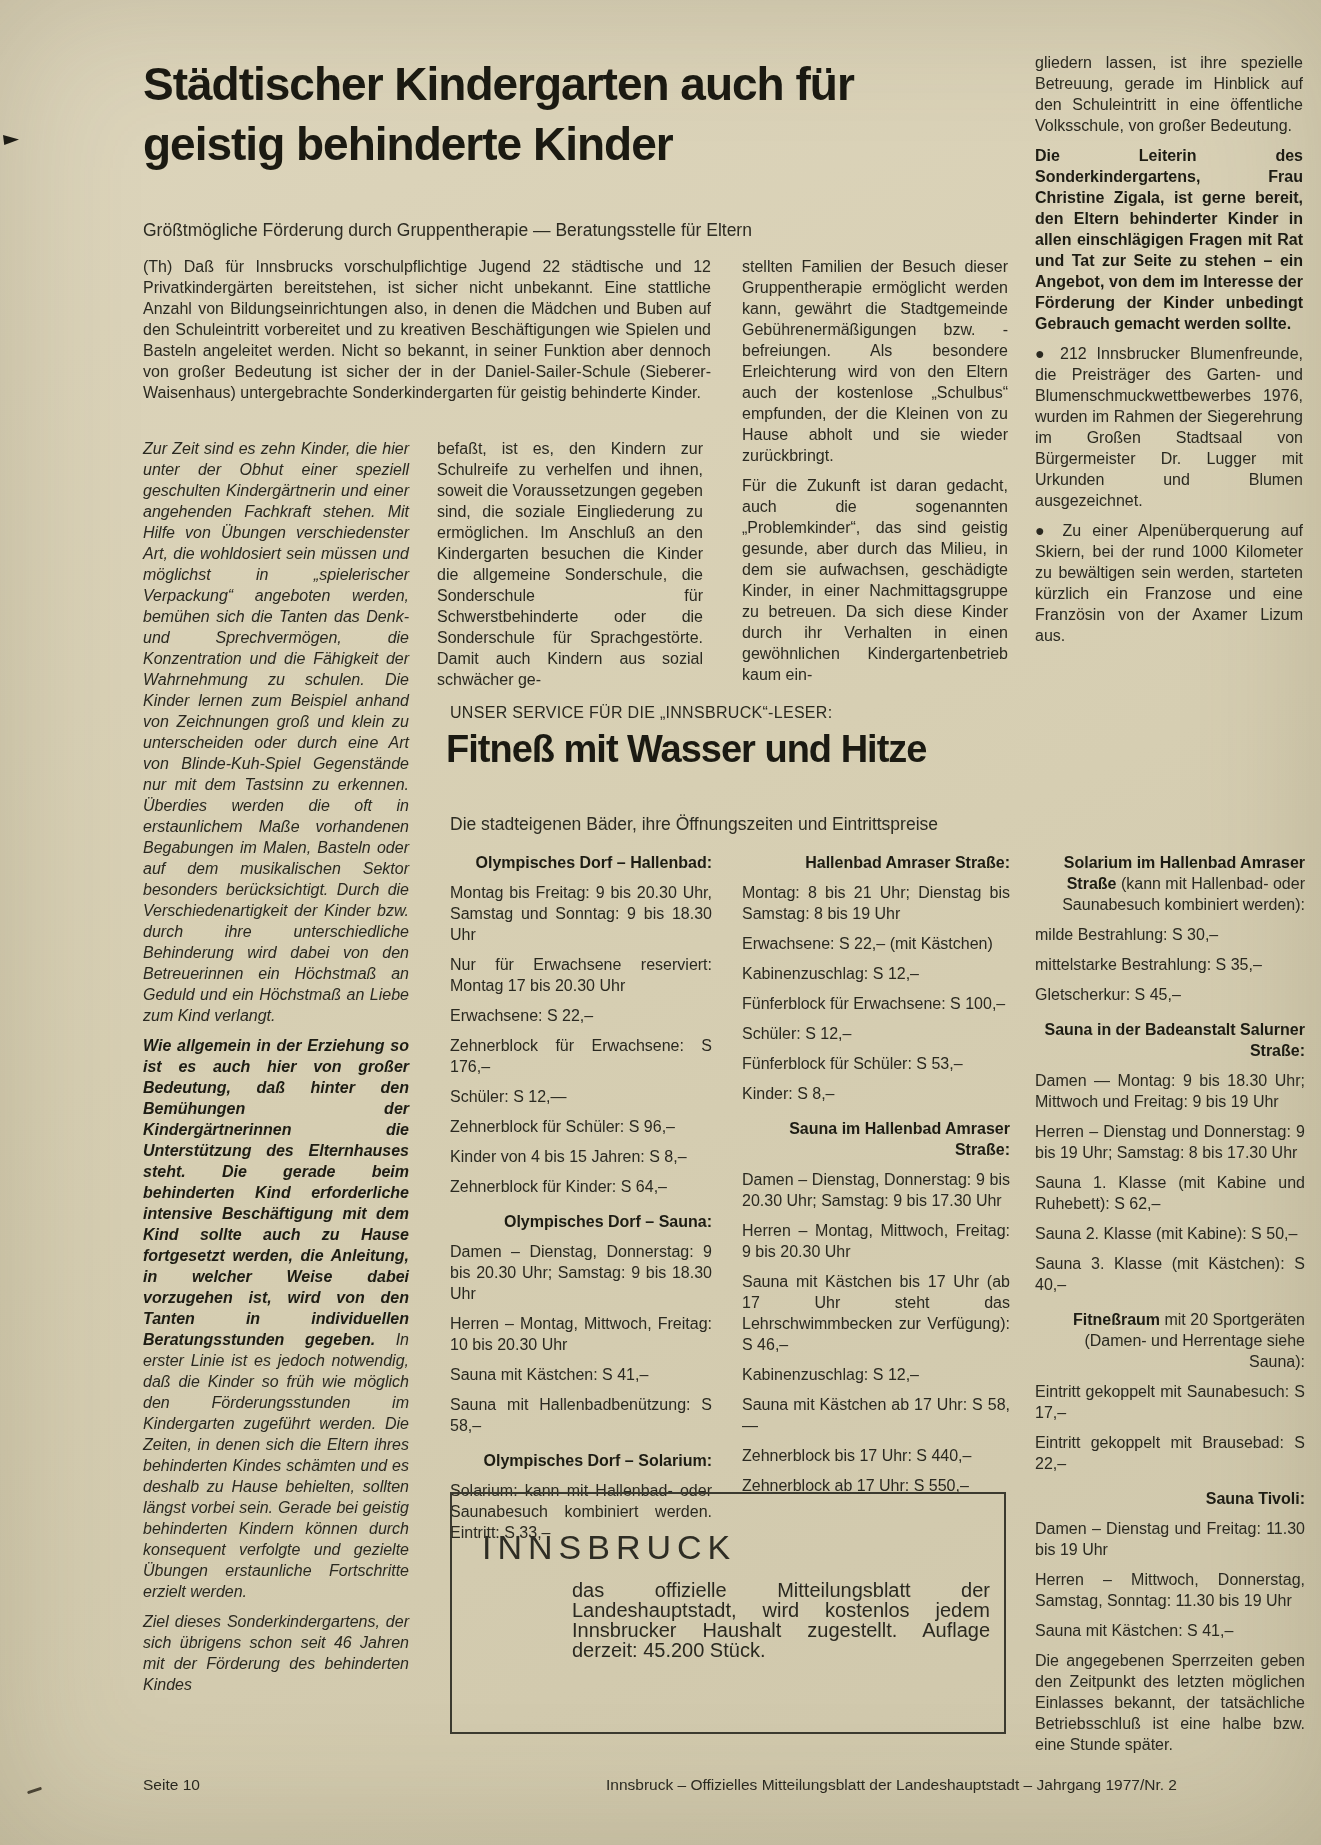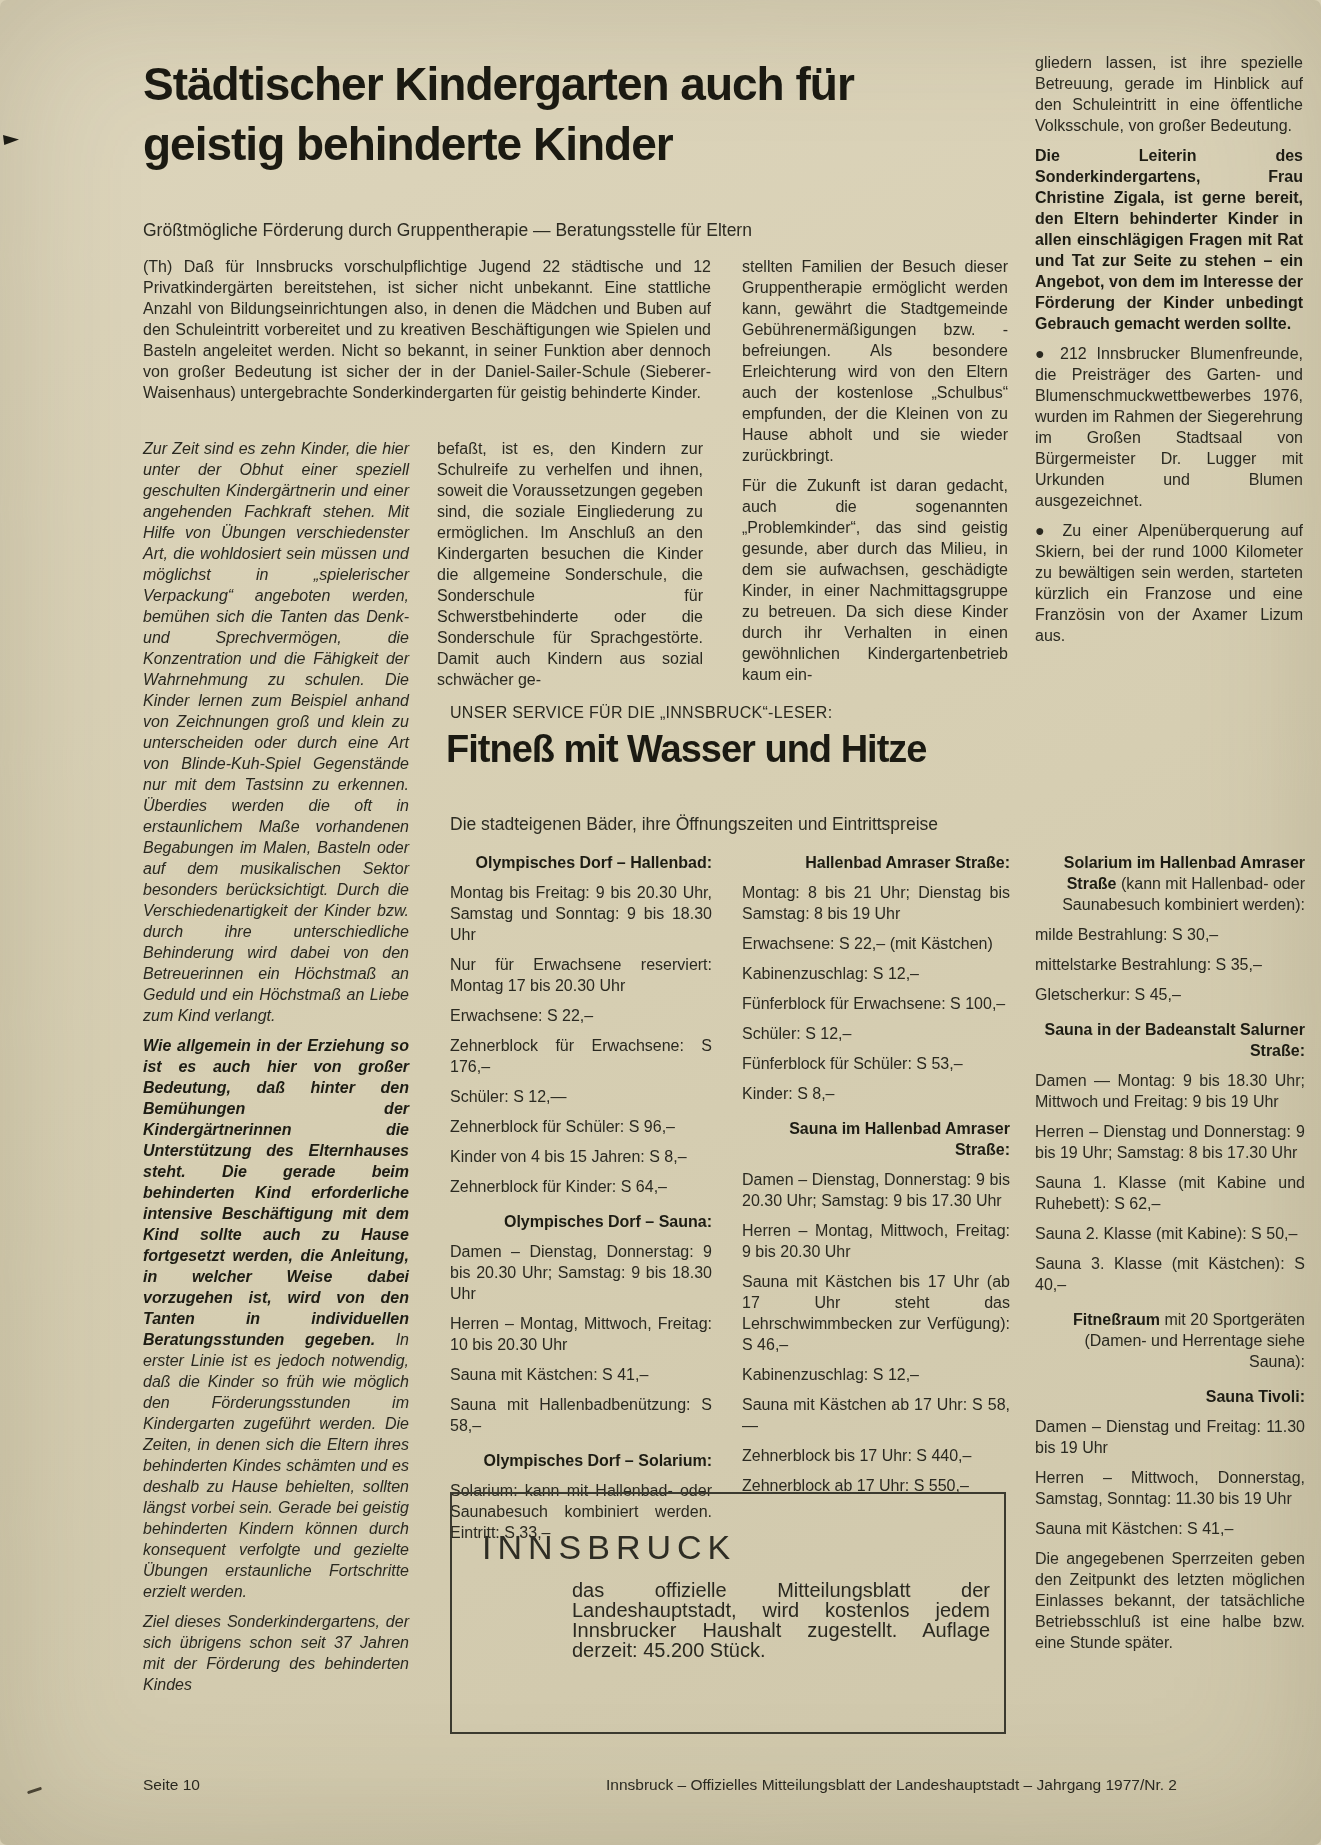--- a/index.html
+++ b/index.html
@@ -8,21 +8,20 @@
     position:relative;
     font-family:"Liberation Sans", sans-serif;
     background:#d8d0b5;
     color:#26251d;
     overflow:hidden;
   }
   .page {
     position:absolute; inset:0;
     background: linear-gradient(155deg,#ddd5bc 0%, #d7cfb3 45%, #cfc7ab 100%);
     box-shadow: inset 0 0 140px rgba(92,82,52,0.22);
-    border-radius: 7px;
   }
   .abs { position:absolute; }
   .headline {
     font-weight:bold; font-size:46px; line-height:60px;
     letter-spacing:-1px; color:#1b1a12;
   }
   .headline span { display:block; }
   .subhead { font-size:17.5px; color:#2c2b22; }
   .body { font-size:16px; line-height:21px; text-align:justify; color:#2a2920; }
   .body p { margin:0; }
@@ -80,21 +79,21 @@
   <div class="abs body" style="left:1035px; top:52px; width:268px;">
     <p>gliedern lassen, ist ihre spezielle Betreuung, gerade im Hinblick auf den Schuleintritt in eine öffentliche Volksschule, von großer Bedeutung.</p>
     <p class="bold">Die Leiterin des Sonderkindergartens, Frau Christine Zigala, ist gerne bereit, den Eltern behinderter Kinder in allen einschlägigen Fragen mit Rat und Tat zur Seite zu stehen – ein Angebot, von dem im Interesse der Förderung der Kinder unbedingt Gebrauch gemacht werden sollte.</p>
     <p>● 212 Innsbrucker Blumenfreunde, die Preisträger des Garten- und Blumenschmuckwettbewerbes 1976, wurden im Rahmen der Siegerehrung im Großen Stadtsaal von Bürgermeister Dr. Lugger mit Urkunden und Blumen ausgezeichnet.</p>
     <p>● Zu einer Alpenüberquerung auf Skiern, bei der rund 1000 Kilometer zu bewältigen sein werden, starteten kürzlich ein Franzose und eine Französin von der Axamer Lizum aus.</p>
   </div>
 
   <div class="abs body" style="left:143px; top:438px; width:266px;font-style:italic;">
     <p>Zur Zeit sind es zehn Kinder, die hier unter der Obhut einer speziell geschulten Kindergärtnerin und einer angehenden Fachkraft stehen. Mit Hilfe von Übungen verschiedenster Art, die wohldosiert sein müssen und möglichst in „spielerischer Verpackung“ angeboten werden, bemühen sich die Tanten das Denk- und Sprechvermögen, die Konzentration und die Fähigkeit der Wahrnehmung zu schulen. Die Kinder lernen zum Beispiel anhand von Zeichnungen groß und klein zu unterscheiden oder durch eine Art von Blinde-Kuh-Spiel Gegenstände nur mit dem Tastsinn zu erkennen. Überdies werden die oft in erstaunlichem Maße vorhandenen Begabungen im Malen, Basteln oder auf dem musikalischen Sektor besonders berücksichtigt. Durch die Verschiedenartigkeit der Kinder bzw. durch ihre unterschiedliche Behinderung wird dabei von den Betreuerinnen ein Höchstmaß an Geduld und ein Höchstmaß an Liebe zum Kind verlangt.</p>
     <p><span class="bold">Wie allgemein in der Erziehung so ist es auch hier von großer Bedeutung, daß hinter den Bemühungen der Kindergärtnerinnen die Unterstützung des Elternhauses steht. Die gerade beim behinderten Kind erforderliche intensive Beschäftigung mit dem Kind sollte auch zu Hause fortgesetzt werden, die Anleitung, in welcher Weise dabei vorzugehen ist, wird von den Tanten in individuellen Beratungsstunden gegeben.</span><span> In erster Linie ist es jedoch notwendig, daß die Kinder so früh wie möglich den Förderungsstunden im Kindergarten zugeführt werden. Die Zeiten, in denen sich die Eltern ihres behinderten Kindes schämten und es deshalb zu Hause behielten, sollten längst vorbei sein. Gerade bei geistig behinderten Kindern können durch konsequent verfolgte und gezielte Übungen erstaunliche Fortschritte erzielt werden.</span></p>
-    <p>Ziel dieses Sonderkindergartens, der sich übrigens schon seit 37 Jahren mit der Förderung des behinderten Kindes</p>
+    <p>Ziel dieses Sonderkindergartens, der sich übrigens schon seit 46 Jahren mit der Förderung des behinderten Kindes</p>
   </div>
 
   <div class="abs body" style="left:437px; top:438px; width:266px;">
     <p>befaßt, ist es, den Kindern zur Schulreife zu verhelfen und ihnen, soweit die Voraussetzungen gegeben sind, die soziale Eingliederung zu ermöglichen. Im Anschluß an den Kindergarten besuchen die Kinder die allgemeine Sonderschule, die Sonderschule für Schwerstbehinderte oder die Sonderschule für Sprachgestörte. Damit auch Kindern aus sozial schwächer ge-</p>
   </div>
 
   <div class="abs kicker" style="left:450px; top:704px;">UNSER SERVICE FÜR DIE „INNSBRUCK“-LESER:</div>
 
   <div class="abs fitness-headline" style="left:446px; top:728px; width:720px;">Fitneß mit Wasser und Hitze</div>
 
@@ -172,20 +171,24 @@
       <div class="bath-lines">
           <div>Damen — Montag: 9 bis 18.30 Uhr; Mittwoch und Freitag: 9 bis 19 Uhr</div>
           <div>Herren – Dienstag und Donnerstag: 9 bis 19 Uhr; Samstag: 8 bis 17.30 Uhr</div>
           <div>Sauna 1. Klasse (mit Kabine und Ruhebett): S 62,–</div>
           <div>Sauna 2. Klasse (mit Kabine): S 50,–</div>
           <div>Sauna 3. Klasse (mit Kästchen): S 40,–</div>
         </div>
     </div>
     <div class="bath-block">
       <div class="bath-heading"><span class="hd">Fitneßraum</span><span class="rest"> mit 20 Sportgeräten (Damen- und Herrentage siehe Sauna):</span></div>
+      <div class="bath-lines">
+          <div>Eintritt gekoppelt mit Saunabesuch: S 17,–</div>
+          <div>Eintritt gekoppelt mit Brausebad: S 22,–</div>
+        </div>
     </div>
     <div class="bath-block">
       <div class="bath-heading"><span class="hd">Sauna Tivoli:</span><span class="rest"></span></div>
       <div class="bath-lines">
           <div>Damen – Dienstag und Freitag: 11.30 bis 19 Uhr</div>
           <div>Herren – Mittwoch, Donnerstag, Samstag, Sonntag: 11.30 bis 19 Uhr</div>
           <div>Sauna mit Kästchen: S 41,–</div>
           <div>Die angegebenen Sperrzeiten geben den Zeitpunkt des letzten möglichen Einlasses bekannt, der tatsächliche Betriebsschluß ist eine halbe bzw. eine Stunde später.</div>
         </div>
     </div>

